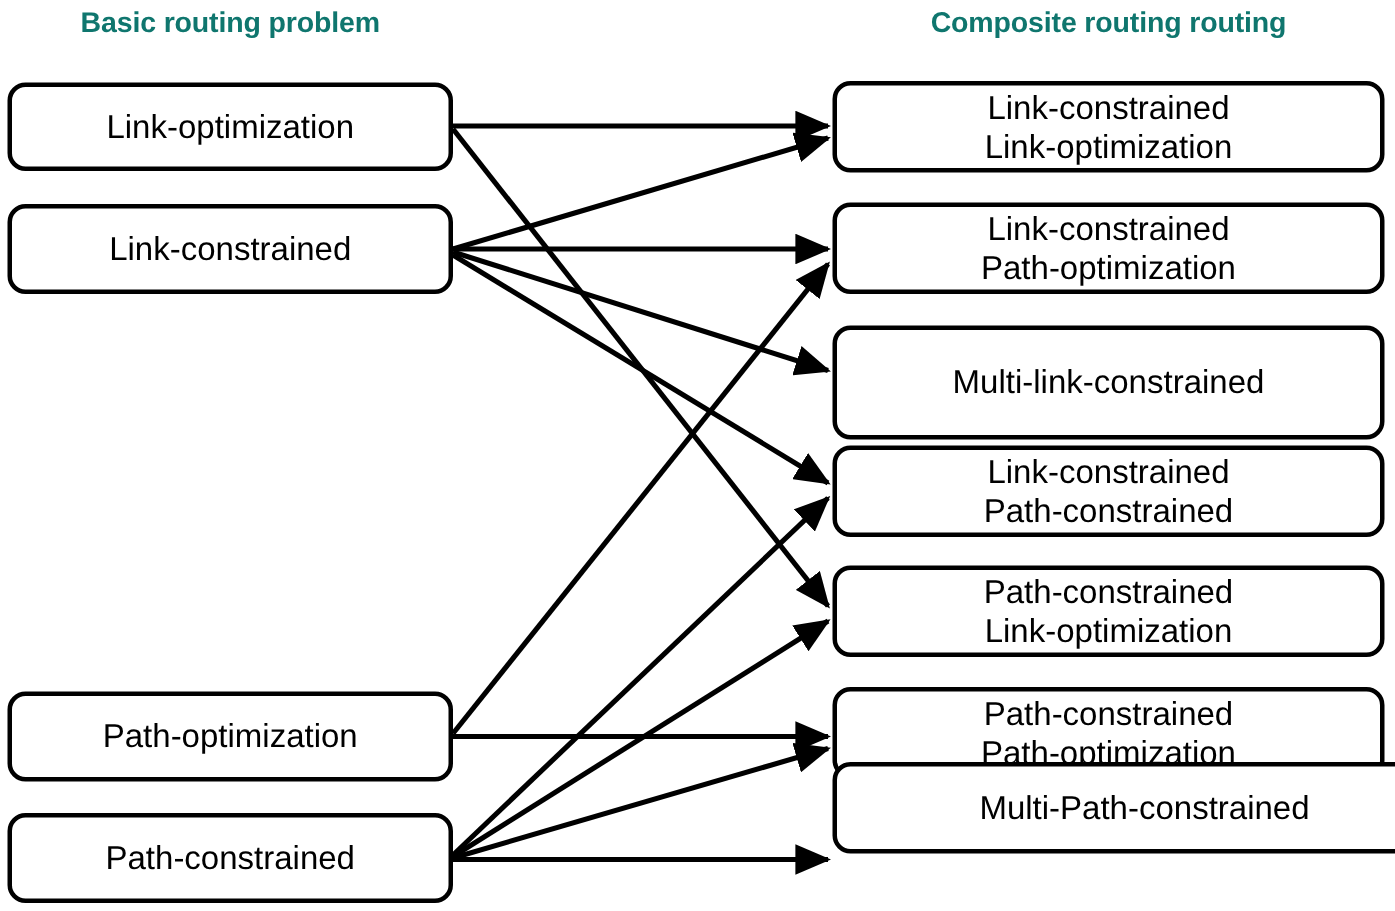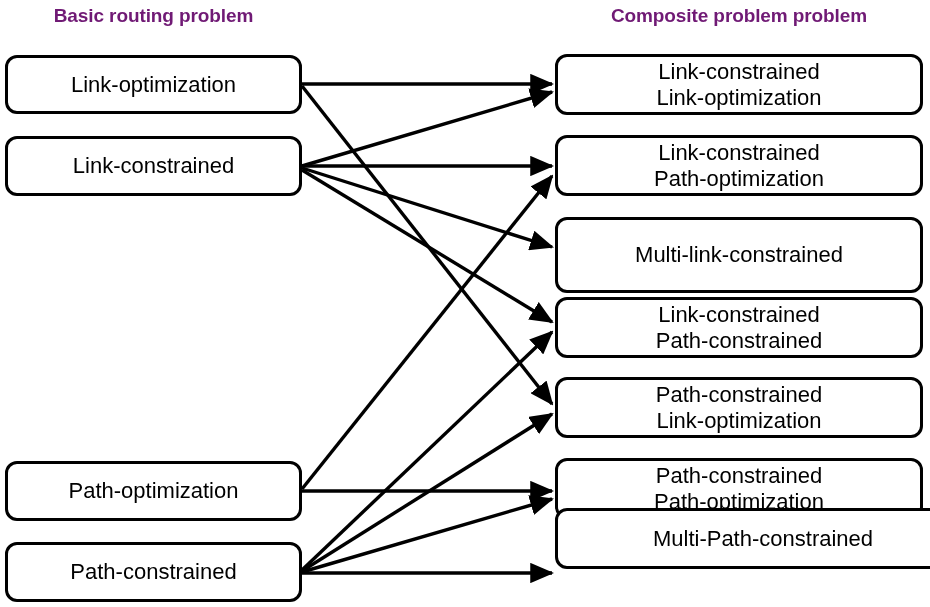--- a/index.html
+++ b/index.html
@@ -14,21 +14,21 @@
     position: relative;
     width: 930px;
     height: 607px;
     background: #ffffff;
     overflow: hidden;
   }
   .col-header {
     position: absolute;
     font-weight: bold;
     font-size: 19px;
-    color: #701a75;
+    color: #0f766e;
     text-align: center;
     letter-spacing: -0.1px;
     white-space: nowrap;
   }
   #header-basic {
     left: 5px;
     top: 5px;
     width: 297px;
   }
   #header-composite {
@@ -68,21 +68,21 @@
     stroke-width: 3.4;
   }
 </style>
 </head>
 <body>
 
 <div id="stage">
 
   <div class="col-header" id="header-basic">Basic routing problem</div>
 
-  <div class="col-header" id="header-composite">Composite problem problem</div>
+  <div class="col-header" id="header-composite">Composite routing routing</div>
 
   <svg id="edges" viewBox="0 0 930 607" xmlns="http://www.w3.org/2000/svg">
     <defs>
       <marker id="arrowhead" markerWidth="7" markerHeight="6" refX="6.4" refY="3" orient="auto" markerUnits="strokeWidth">
         <path d="M0,0 L7,3 L0,6 z" fill="#000000"></path>
       </marker>
     </defs>
     <g id="edge-group">
         <line x1="302" y1="84" x2="552" y2="84" marker-end="url(#arrowhead)"></line>
         <line x1="302" y1="86" x2="552" y2="404" marker-end="url(#arrowhead)"></line>

